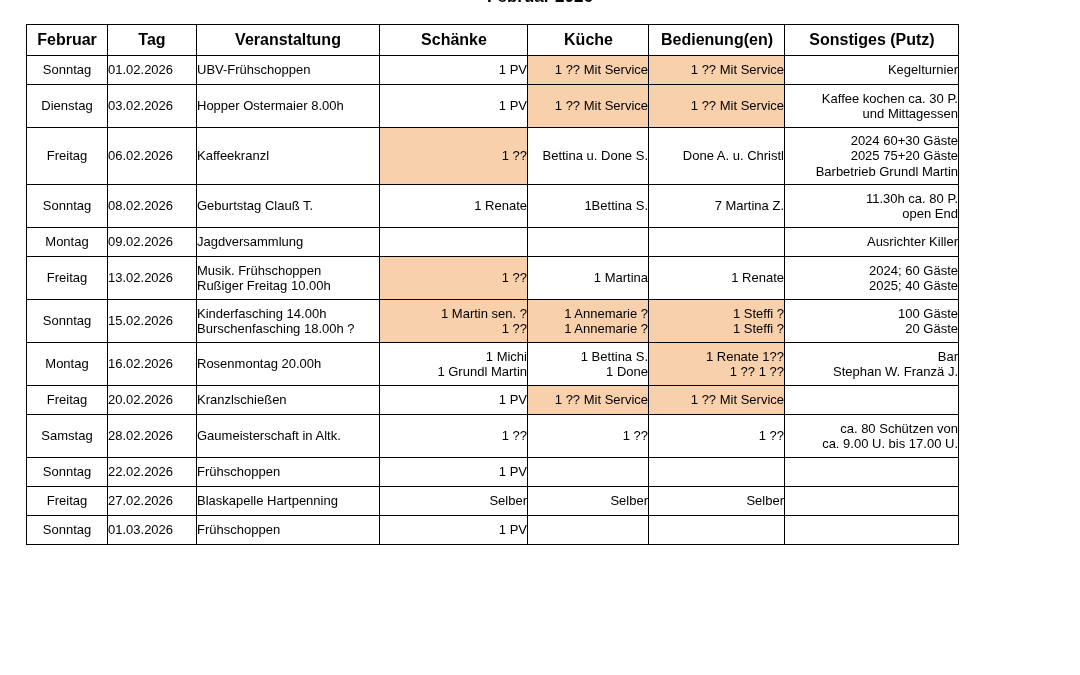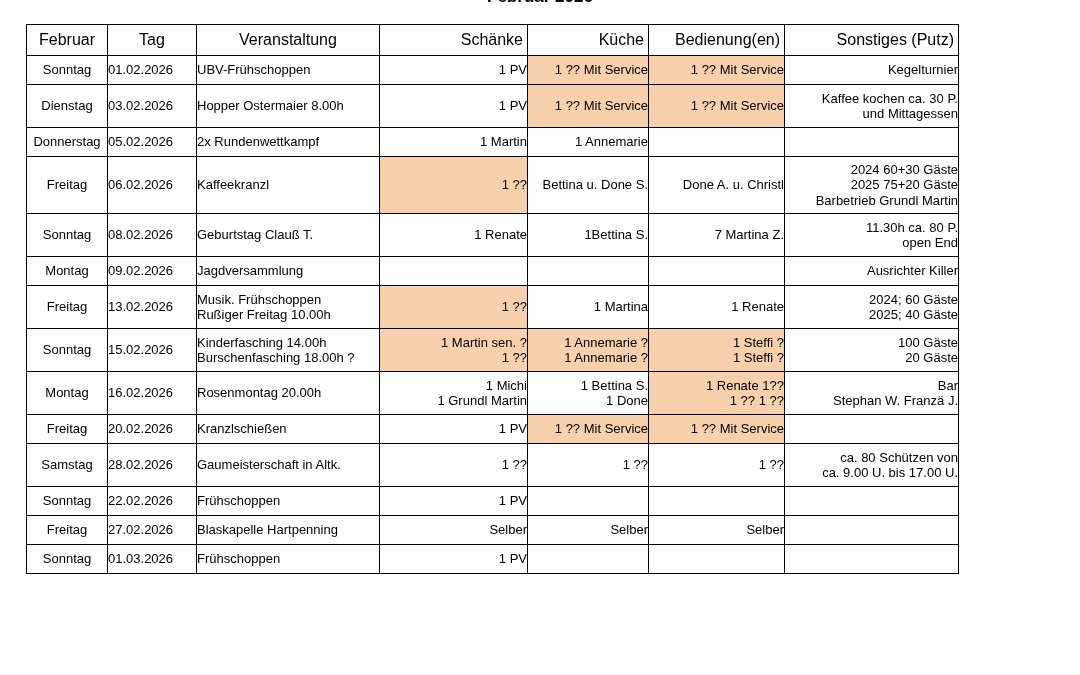--- a/index.html
+++ b/index.html
@@ -68,25 +68,25 @@
   col.c-kitchen { width: 121px; }
   col.c-service { width: 136px; }
   col.c-other { width: 174px; }
 
   
   tr.head td {
     text-align: center;
     font-size: 16px;
     line-height: 19px;
     height: 26px;
-    font-weight: normal;
+    font-weight: bold;
     padding: 1px 4px 3px 4px;
   }
   tr.head td.left-al {
-    text-align: right;
+    text-align: center;
     padding-left: 5px;
   }
   
   td.ctr {
     text-align: left;
     padding: 3px 4px;
   }
   td.lft {
     text-align: right;
     padding: 3px 4px 3px 5px;
@@ -171,35 +171,20 @@
               <span class="ln">1 ?? Mit Service</span>
             </td>
             <td class="lft hl">
               <span class="ln">1 ?? Mit Service</span>
             </td>
             <td class="lft">
               <span class="ln">Kaffee kochen ca. 30 P.</span>
               <span class="ln">und Mittagessen</span>
             </td>
           </tr>
-          <tr class="r1">
-            <td class="bold-ctr">Donnerstag</td>
-            <td class="ctr">05.02.2026</td>
-            <td class="ctr">
-              <span class="ln">2x Rundenwettkampf</span>
-            </td>
-            <td class="lft">
-              <span class="ln">1 Martin</span>
-            </td>
-            <td class="lft">
-              <span class="ln">1 Annemarie</span>
-            </td>
-            <td class="lft"></td>
-            <td class="lft"></td>
-          </tr>
           <tr class="r3">
             <td class="bold-ctr">Freitag</td>
             <td class="ctr">06.02.2026</td>
             <td class="ctr">
               <span class="ln">Kaffeekranzl</span>
             </td>
             <td class="lft hl">
               <span class="ln">1 ??</span>
             </td>
             <td class="lft">

